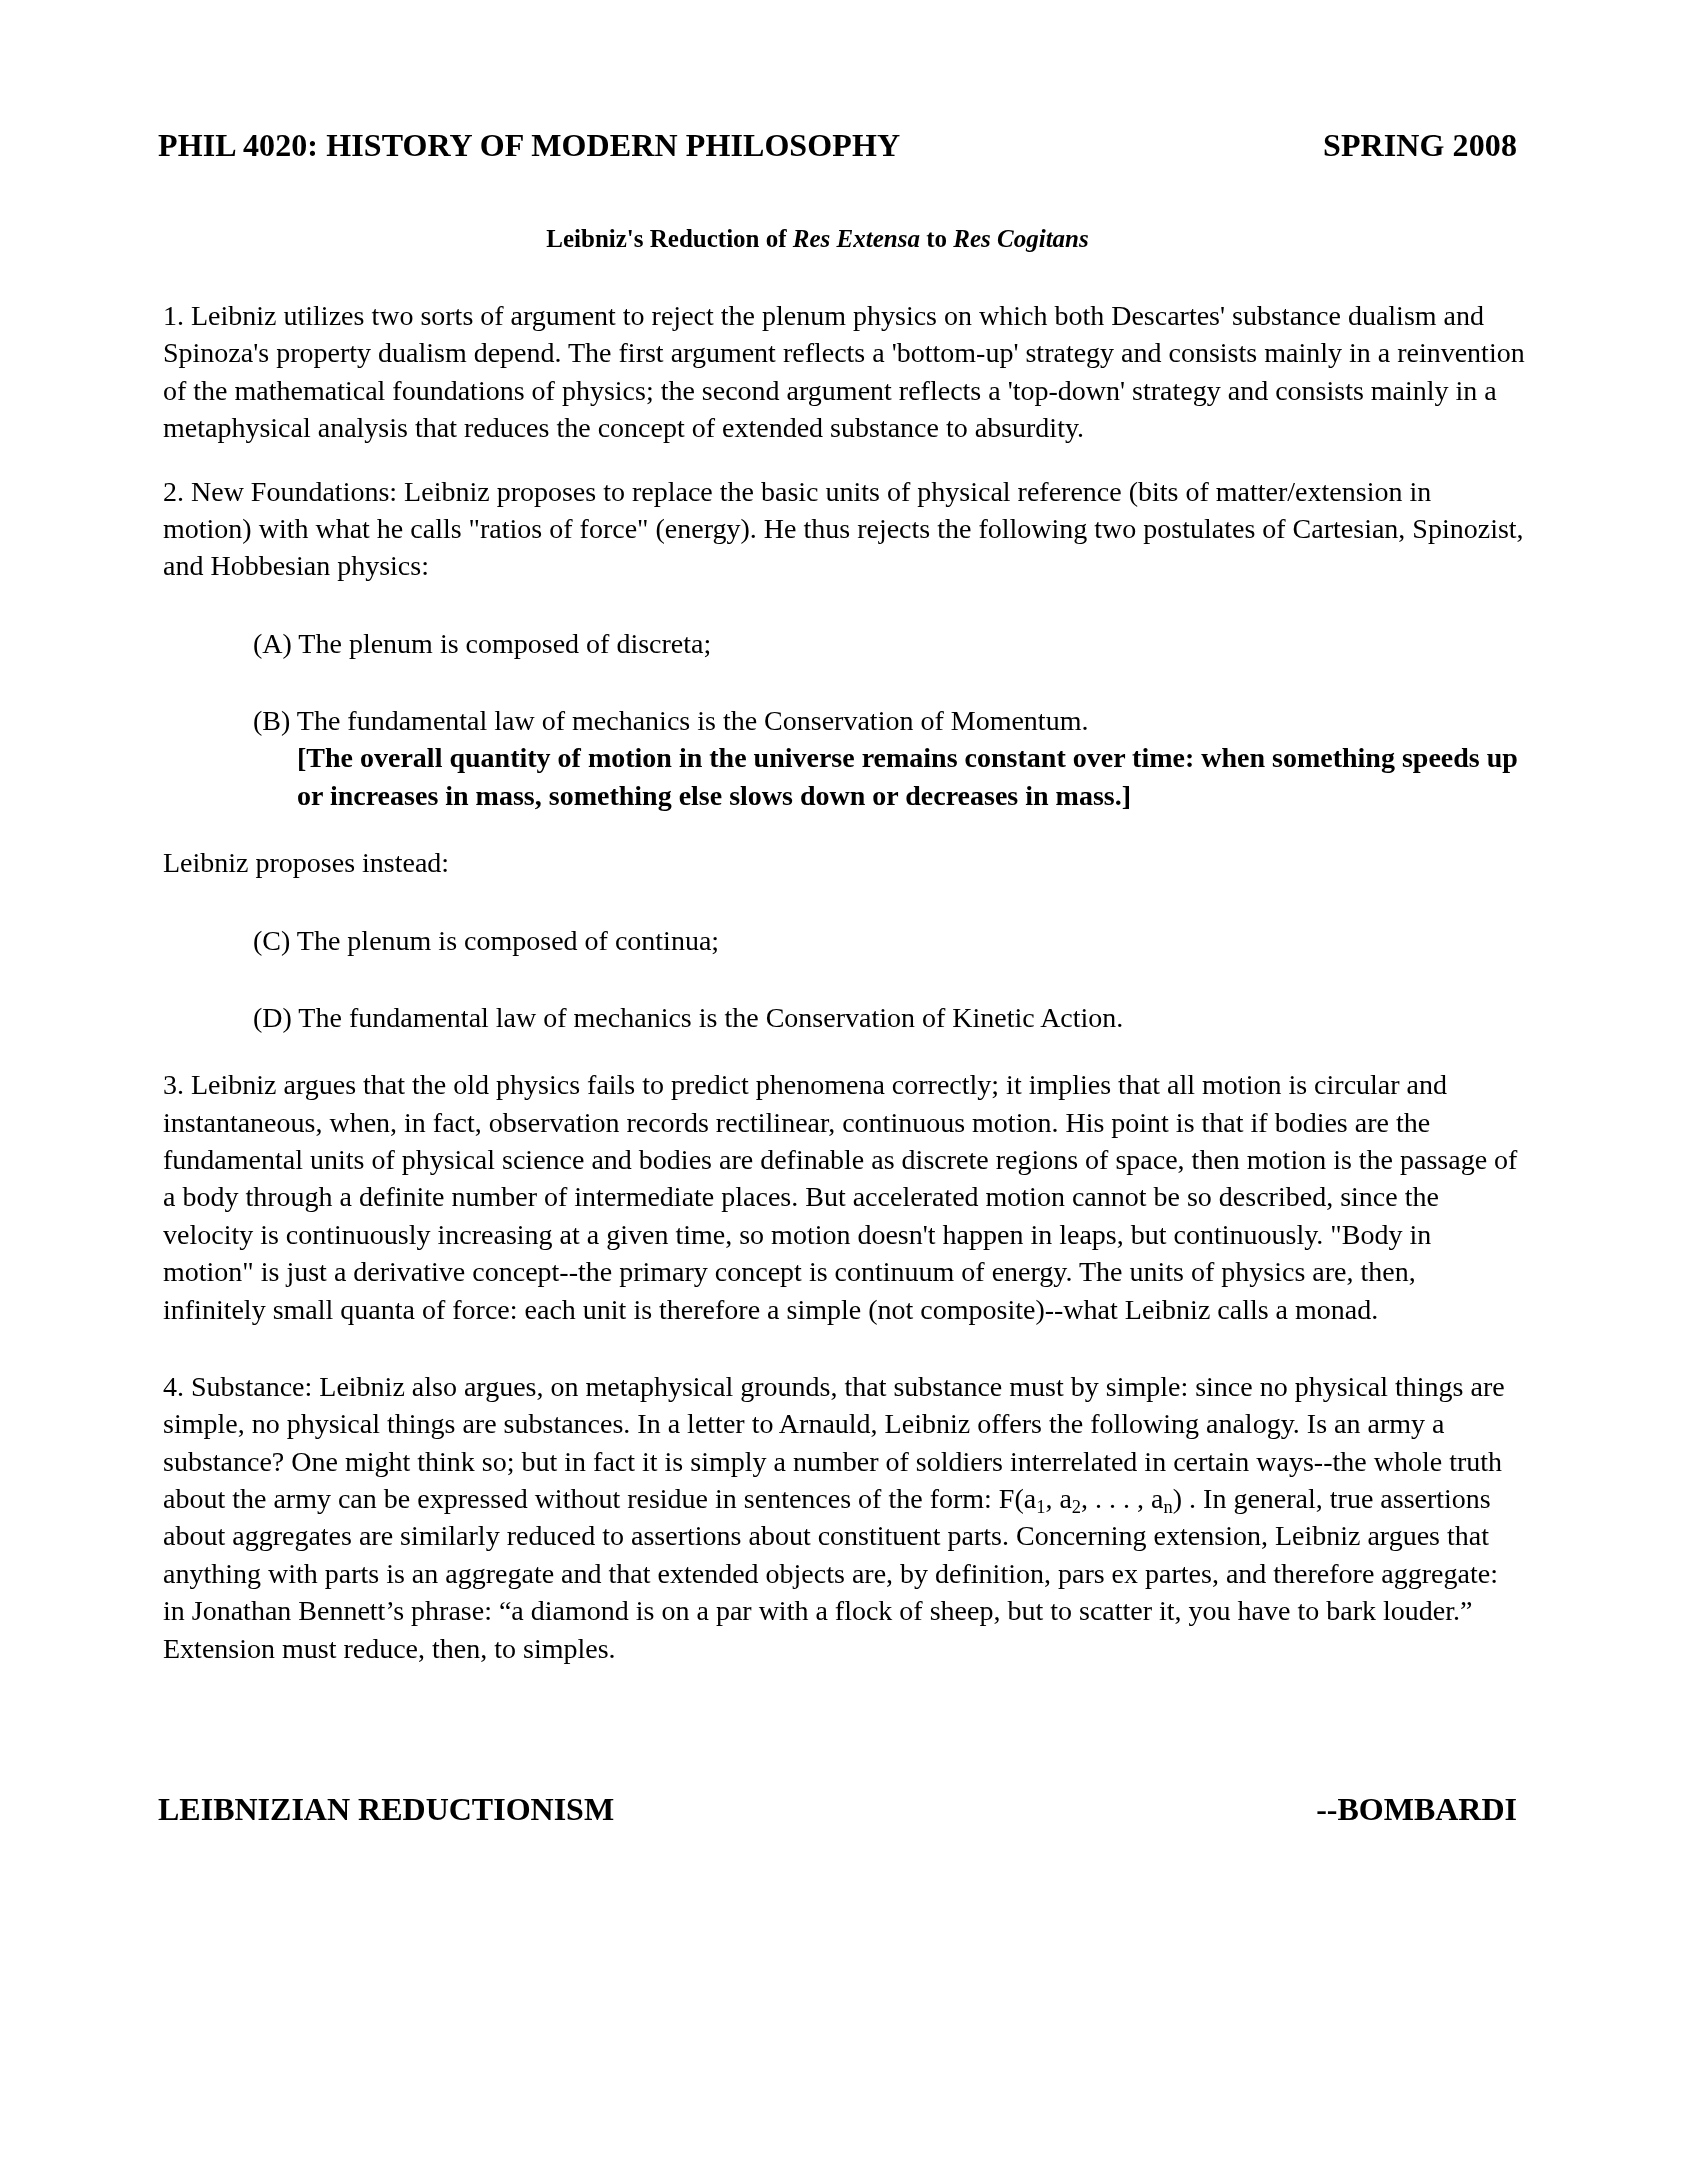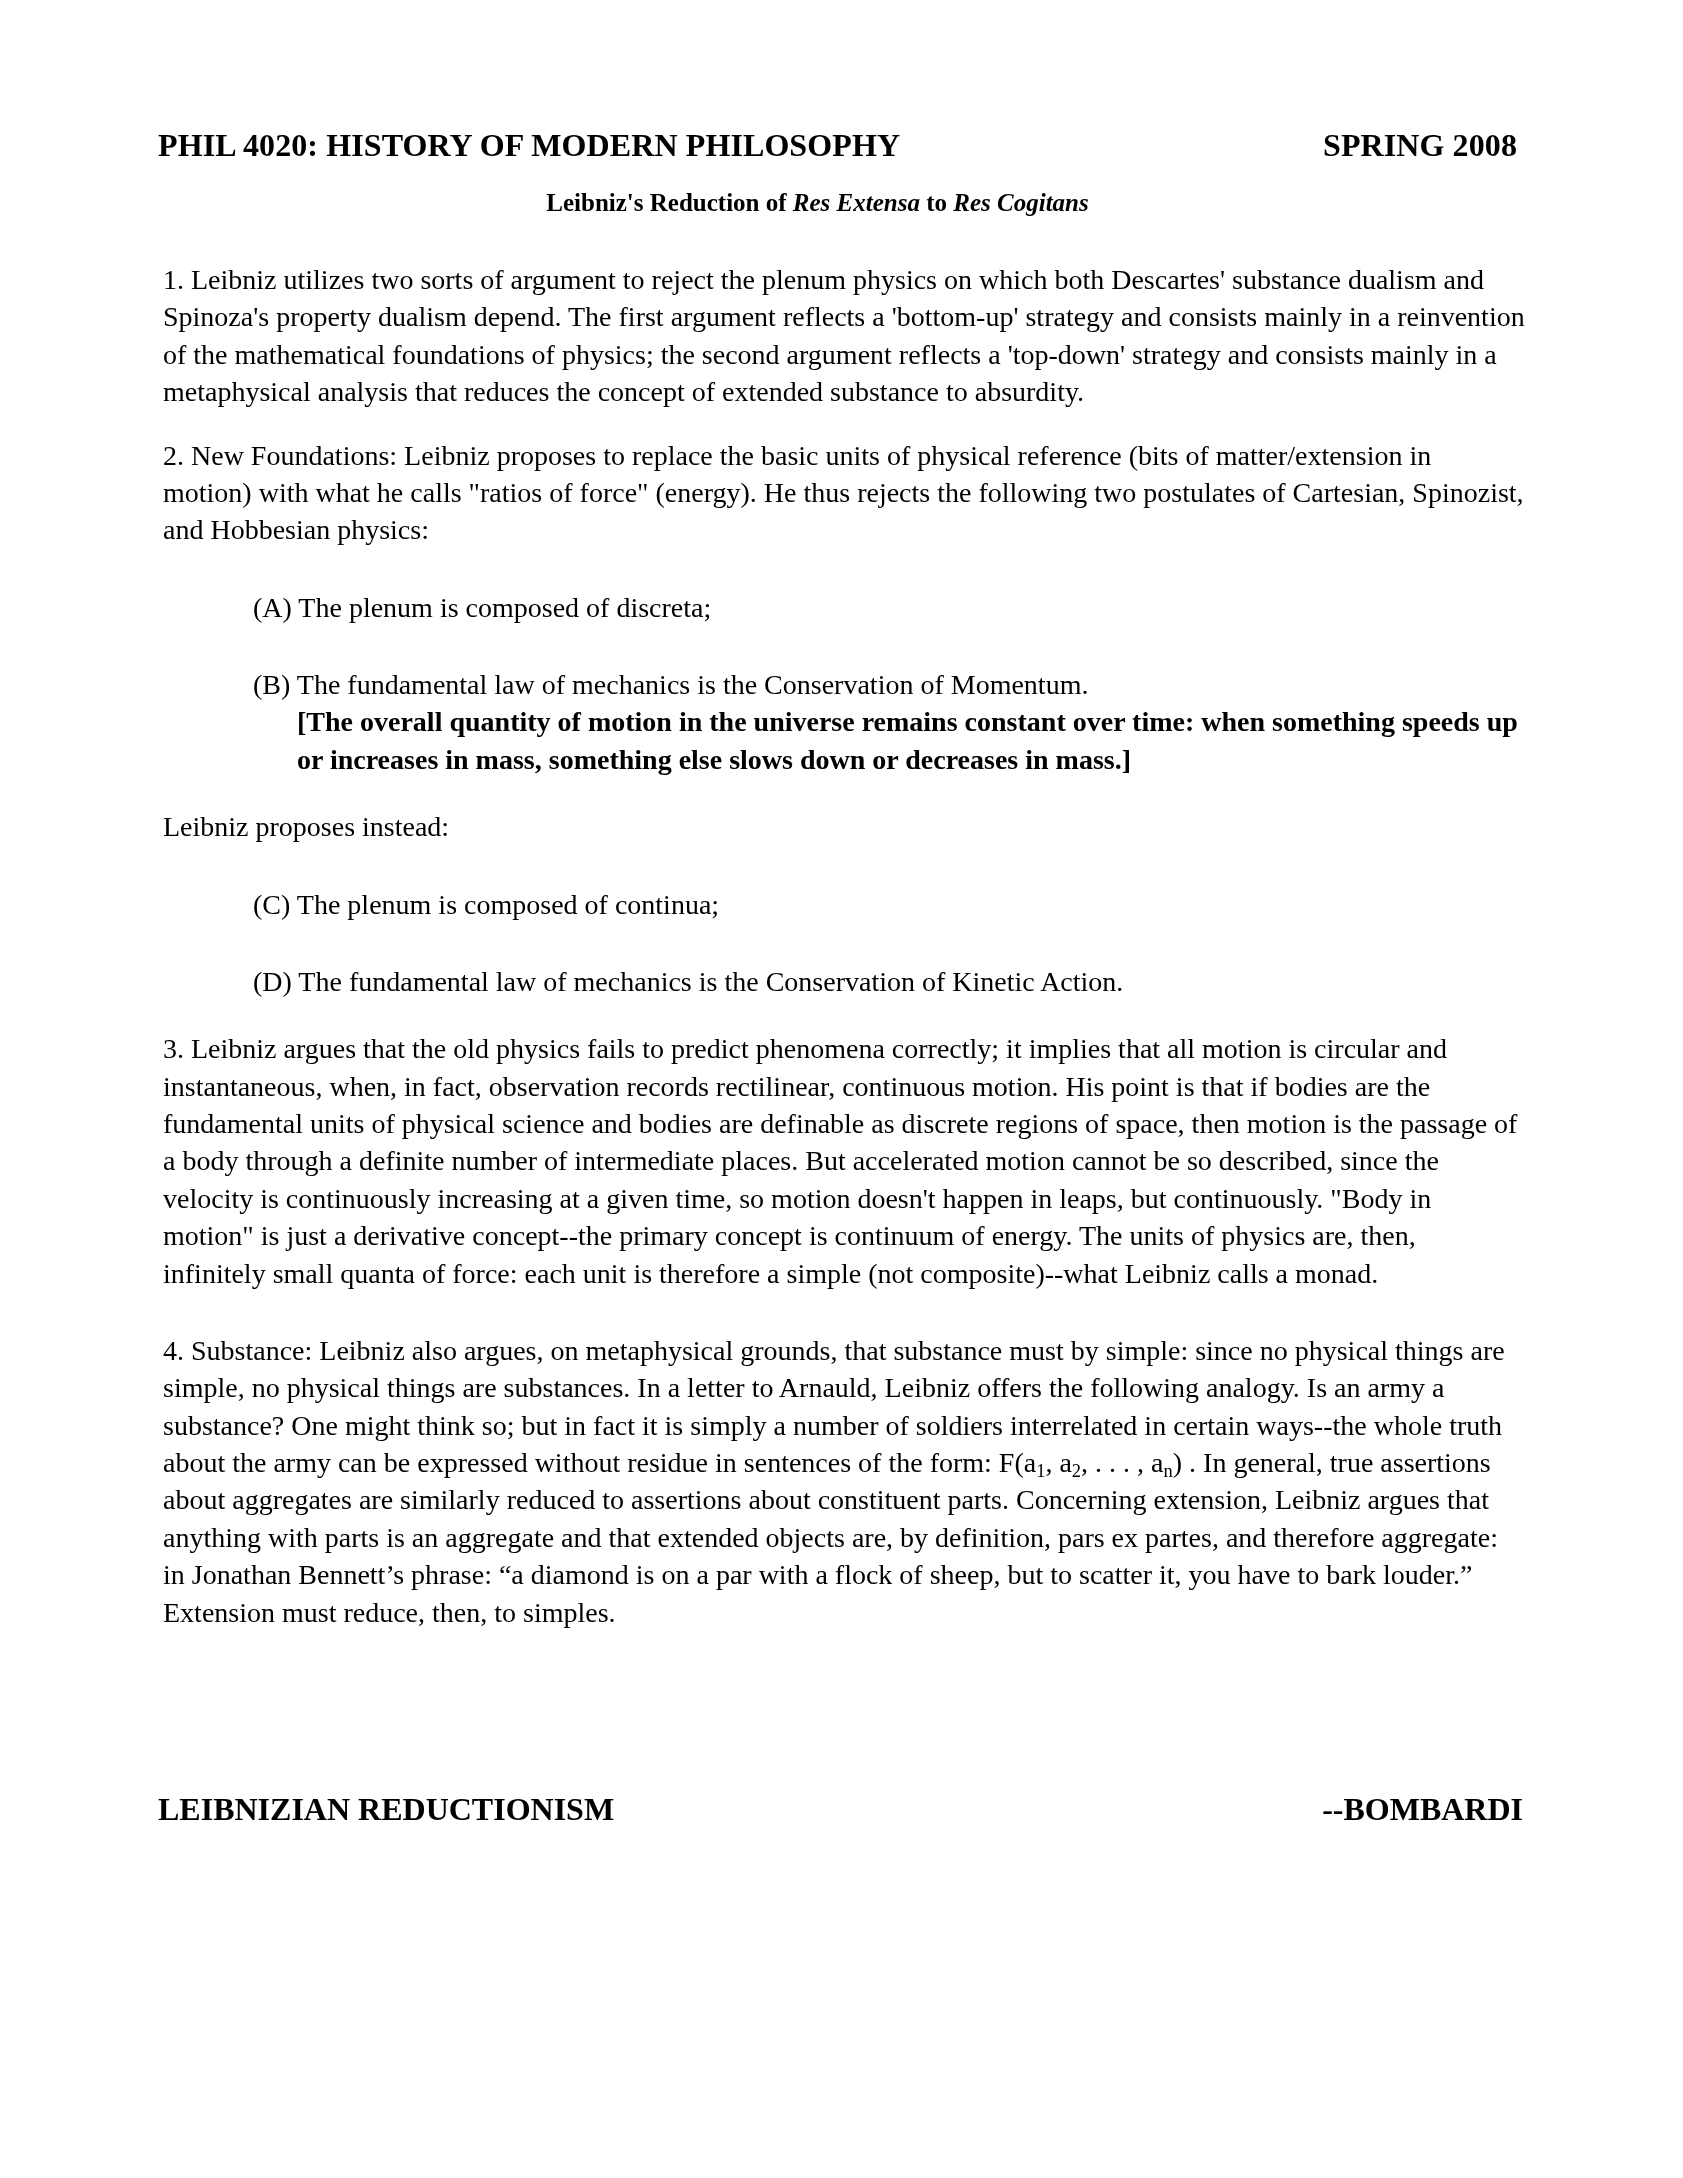--- a/index.html
+++ b/index.html
@@ -36,21 +36,21 @@
     letter-spacing: 0.1px;
   }
   .doc-header .course-title { white-space: nowrap; }
   .doc-header .term { white-space: nowrap; padding-right: 8px; margin-top: 36px; }
 
   
   .doc-subtitle {
     text-align: center;
     font-weight: bold;
     font-size: 25px;
-    margin-top: 25px;
+    margin-top: 61px;
     padding-right: 48px;
   }
   .doc-subtitle .it { font-style: italic; }
 
   
   .body-copy {
     margin-top: 44px;
     font-size: 28px;
     line-height: 1.335;
     text-align: left;
@@ -76,21 +76,21 @@
   sub {
     font-size: 0.66em;
     vertical-align: -0.28em;
     line-height: 0;
   }
 
   
   .doc-footer {
     position: absolute;
     left: 158px;
-    right: 152px;
+    right: 158px;
     bottom: 160px;
     display: flex;
     justify-content: space-between;
     align-items: baseline;
     font-weight: bold;
     font-size: 32px;
   }
   .doc-footer .right { padding-right: 8px; }
 </style>
 </head>

